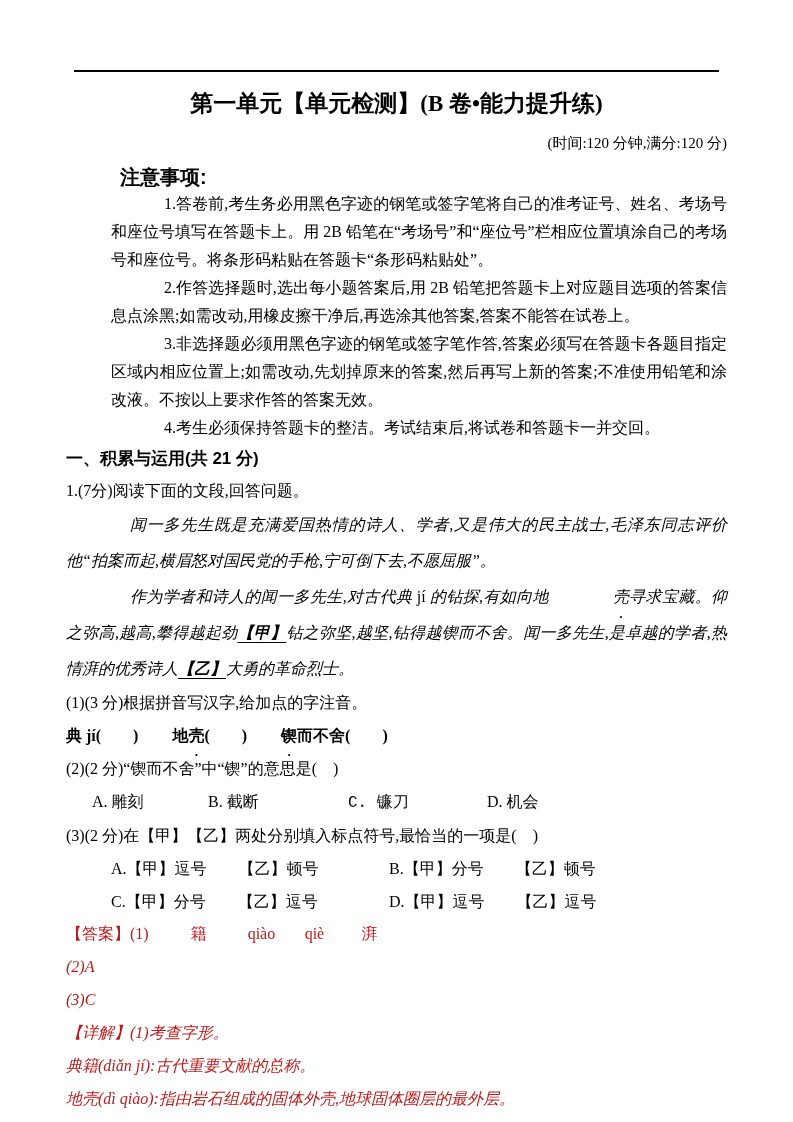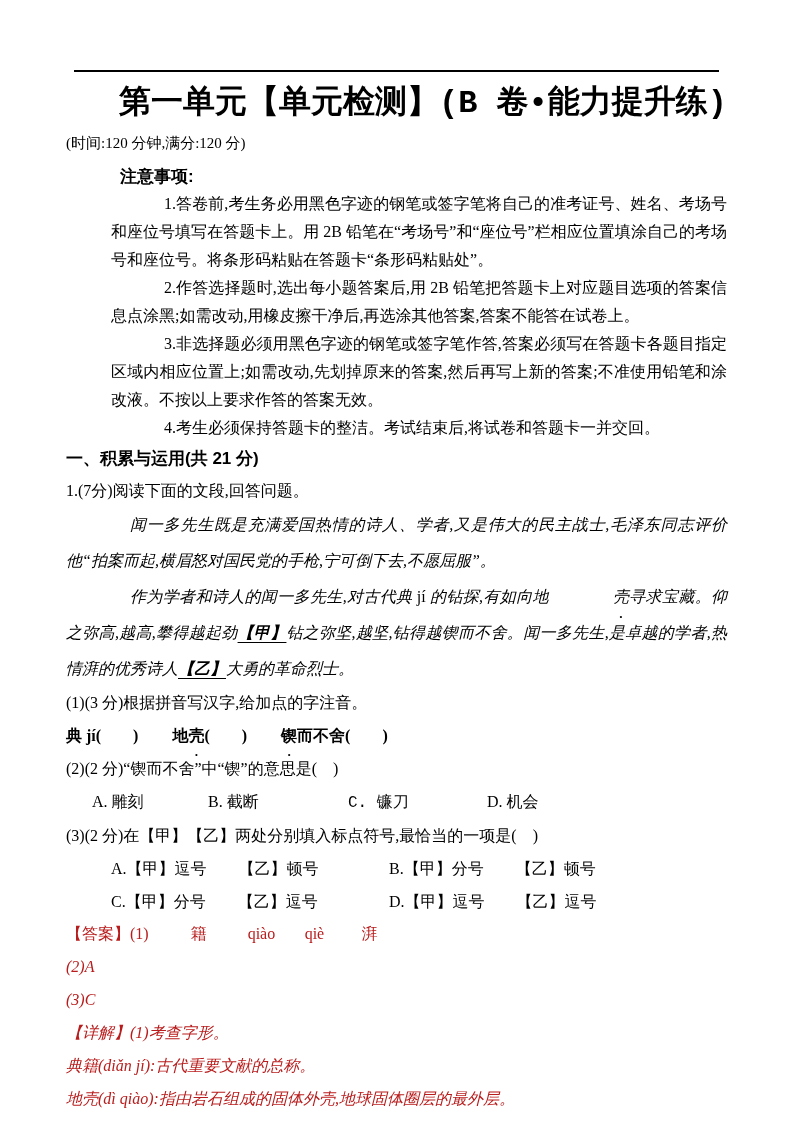--- a/index.html
+++ b/index.html
@@ -4,27 +4,27 @@
 <style>
   html,body{margin:0;padding:0;background:#ffffff;}
   .page{
     width:793px;height:1122px;box-sizing:border-box;
     padding:0 66px;background:#ffffff;color:#000;
     font-family:"Liberation Serif",serif;font-size:16px;
     overflow:hidden;position:relative;
   }
   .top-rule{margin:70px 8px 0 8px;border-top:2px solid #000;height:0;}
   .doc-title{
-    font-family:Liberation Mono, monospace;font-weight:700;
-    font-size:32px;line-height:36px;text-align:right;margin:14px 0 0 0;
+    font-family:Liberation Serif, serif;font-weight:700;
+    font-size:23px;line-height:36px;text-align:center;margin:14px 0 0 0;
   }
-  .doc-subtitle{font-size:15px;line-height:22px;text-align:left;margin-top:10px;}
+  .doc-subtitle{font-size:15px;line-height:22px;text-align:right;margin-top:10px;}
   .notice-heading{
     font-family:"Liberation Sans",sans-serif;font-weight:700;
-    font-size:17px;line-height:26px;margin-top:10px;padding-left:54px;
+    font-size:20px;line-height:26px;margin-top:10px;padding-left:54px;
   }
   p{margin:0;}
   .para{line-height:28px;text-align:justify;margin-left:45px;}
   .indent{text-indent:53px;}
   .section-heading{
     font-family:"Liberation Sans",sans-serif;font-weight:700;
     font-size:17px;line-height:33px;
   }
   .stem{line-height:32px;}
   .passage{font-style:italic;line-height:36px;text-align:justify;}

